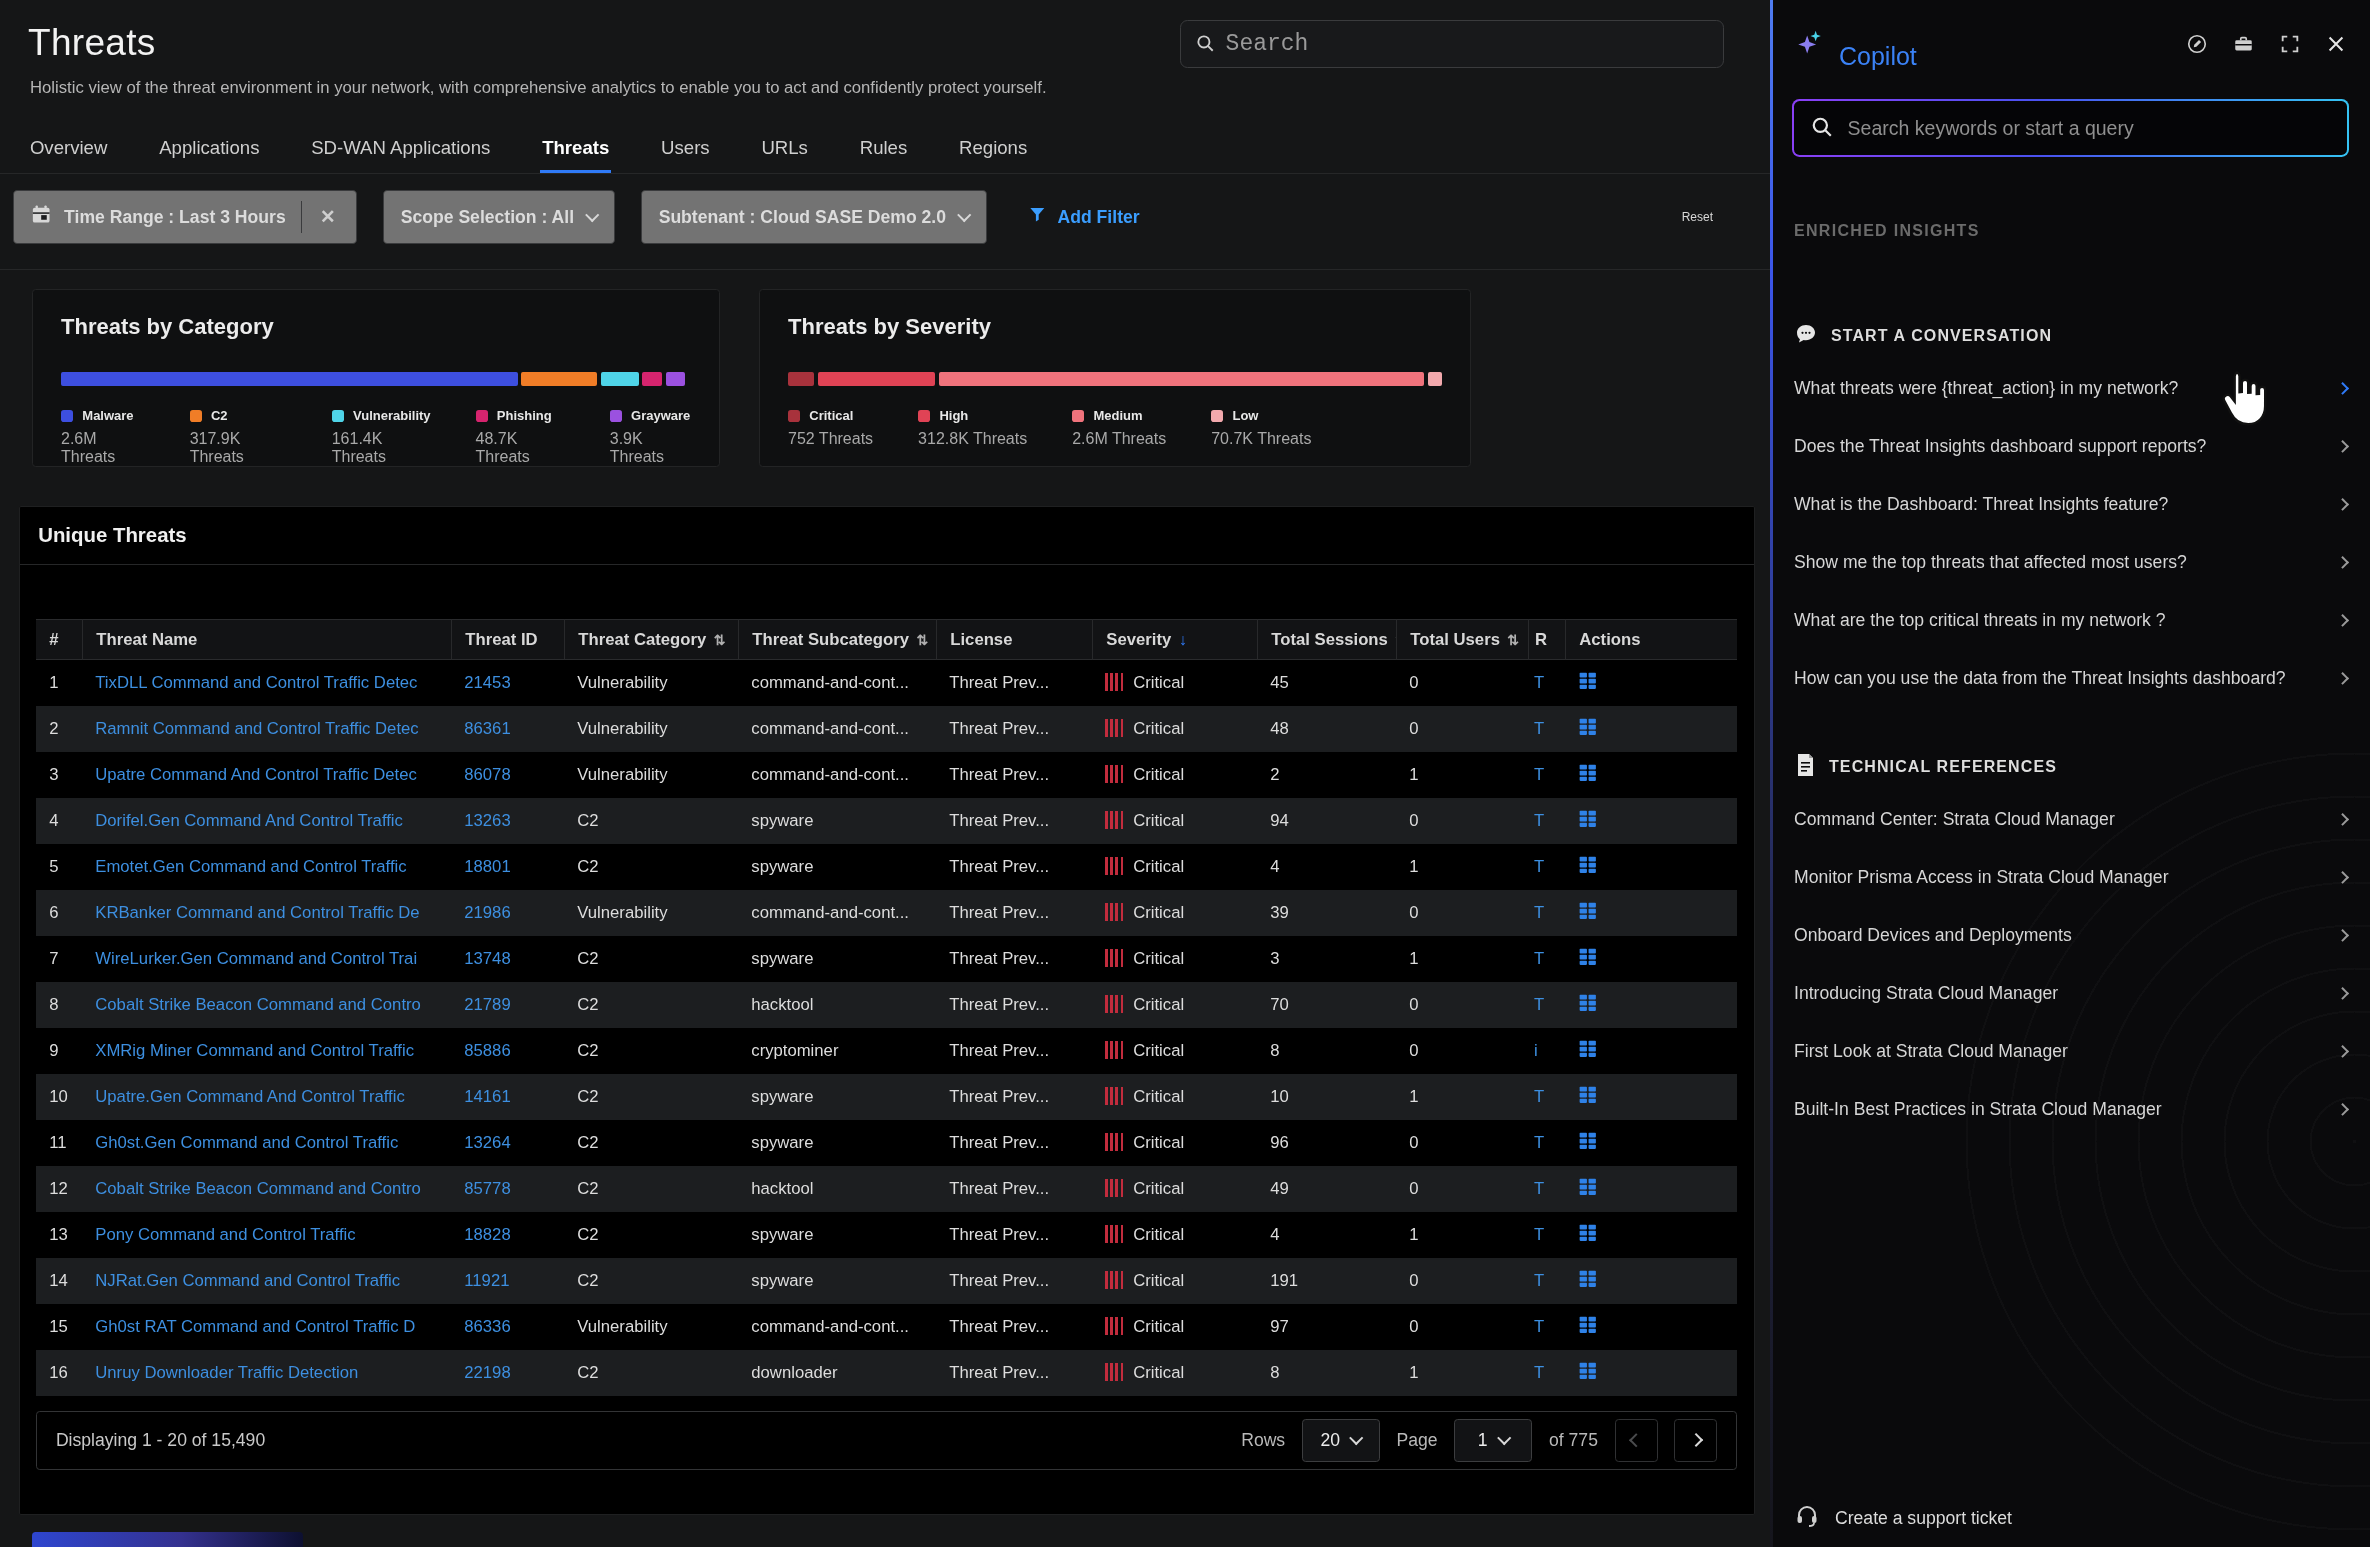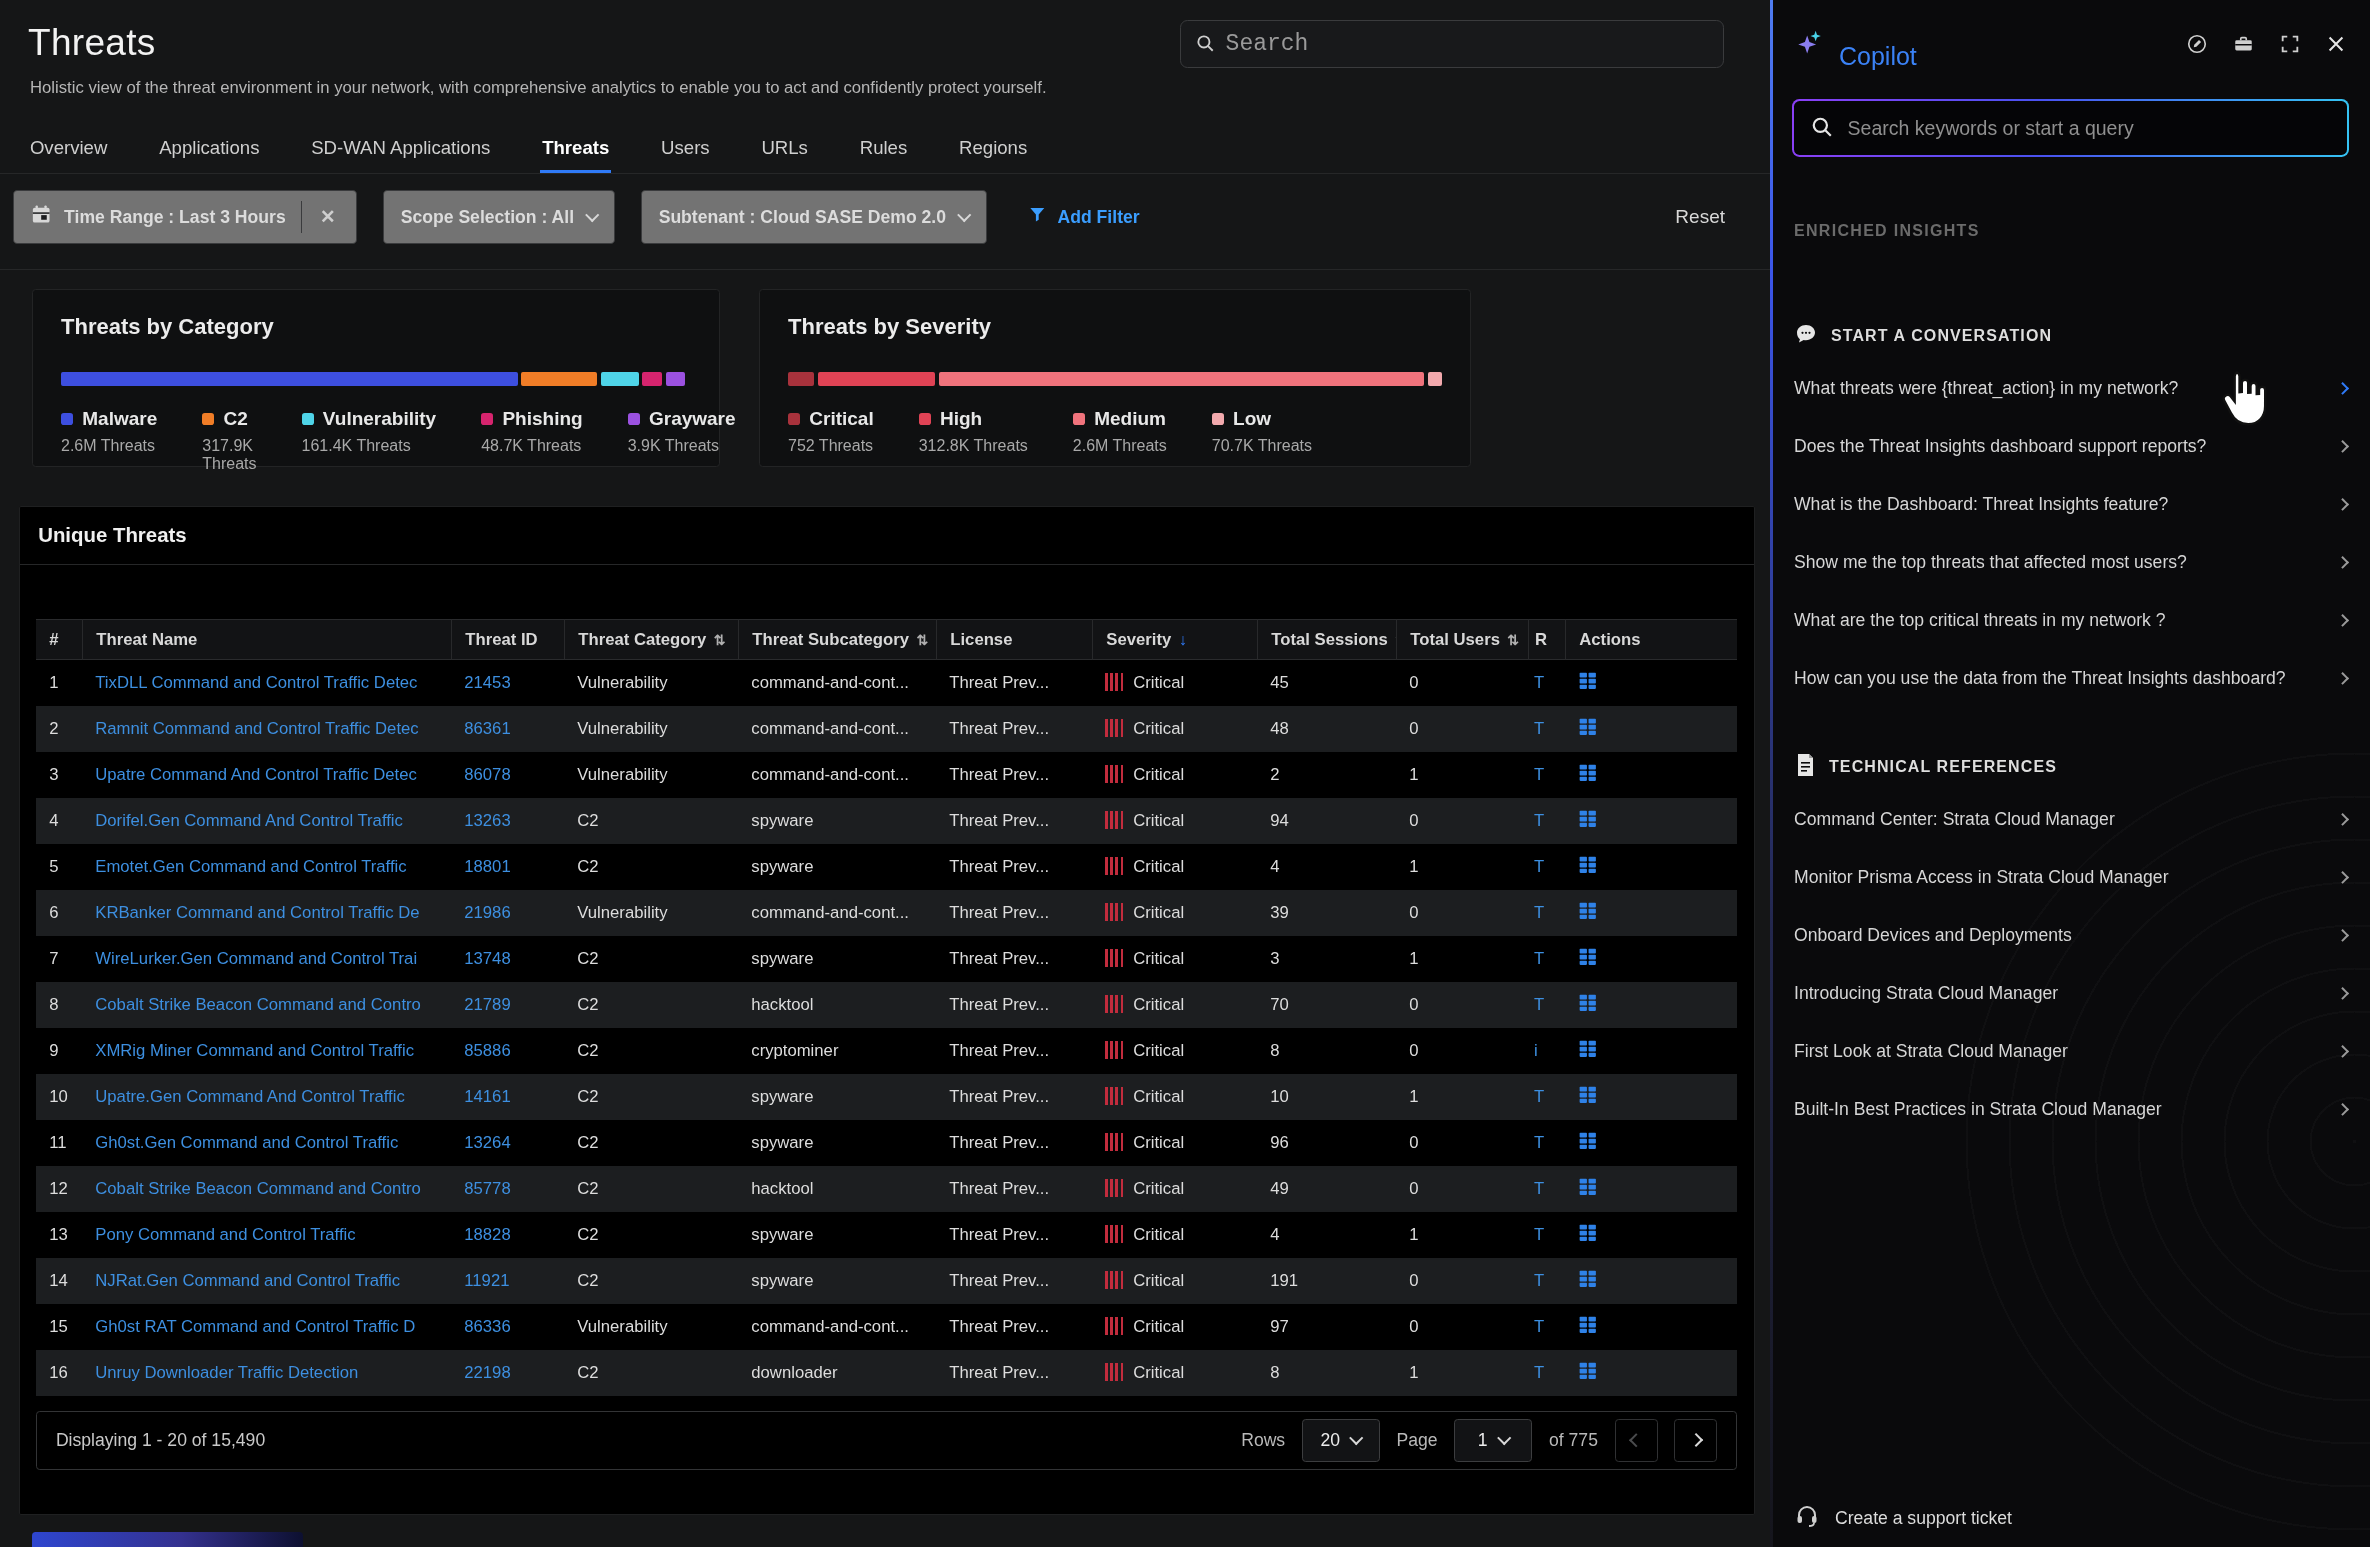--- a/index.html
+++ b/index.html
@@ -21,35 +21,35 @@
     display:flex; align-items:flex-start; gap:48px; padding:0 0 0 28px; }
   .tab { font-size:18.6px; color:#cfcfcf; padding:9.3px 1.9px 13px; cursor:pointer; position:relative; white-space:nowrap; }
   .tab.active { color:#ffffff; font-weight:600; }
   .tab.active::after { content:""; position:absolute; left:0; right:0; bottom:-0.9px; height:3.7px; background:#2f7af7; }
 
   .filterbar { position:absolute; left:13px; top:189px; width:1744px; height:56px; display:flex; align-items:center; gap:26px; }
   .chip { display:flex; align-items:center; gap:13px; height:54px; background:#737373; border:0.9px solid #3a3b3d; border-radius:4.6px; padding:0 16.7px; font-size:17.6px; font-weight:600; color:#dcdcdc; white-space:nowrap; }
   .chip .chip-div { width:0.9px; height:32px; background:#3a3b3d; margin:0 1.9px; }
   .chip .x { font-size:18.6px; color:#cfcfcf; cursor:pointer; padding:0 3.7px; }
   .add-filter { display:flex; align-items:center; gap:11px; color:#3b9eff; font-size:17.6px; font-weight:600; cursor:pointer; margin-left:15px; }
-  .reset { margin-left:auto; margin-right:32px; font-size:19px; color:#d8d8d8; cursor:pointer; }
+  .reset { margin-left:auto; margin-right:44px; font-size:12px; color:#d8d8d8; cursor:pointer; }
   .filter-divider { position:absolute; left:0; top:269px; width:1770px; height:0.9px; background:#262728; }
 
   
   .cards { position:absolute; left:32px; top:289px; display:flex; gap:39px; }
   .card { background:#0f1011; border:0.9px solid #232425; border-radius:3.7px; padding:24px 28px; height:178px; }
   .card h3 { font-size:22px; font-weight:600; color:#ececec; }
   .card-total { width:243px; }
   .card-total .big { font-size:63px; font-weight:300; color:#fafafa; margin-top:15px; letter-spacing:0.9px; }
   .card-cat { width:688px; }
   .card-sev { width:712px; }
   .stackbar { display:flex; gap:3.7px; margin-top:32px; height:14px; }
   .stackbar .seg { height:14px; border-radius:1.9px; }
   .legend { display:flex; gap:45px; margin-top:22px; }
-  .legend .li .t { display:flex; align-items:center; gap:9.3px; font-size:19px; font-weight:600; color:#e8e8e8; }
+  .legend .li .t { display:flex; align-items:center; gap:9.3px; font-size:13px; font-weight:600; color:#e8e8e8; }
   .legend .sw { width:12px; height:12px; border-radius:2.8px; display:inline-block; }
   .legend .c { font-size:16px; color:#a9a9a9; margin-top:6.5px; }
 
   
   .panel { position:absolute; left:18.6px; top:506px; width:1736px; height:1009px; background:#000000; border:0.9px solid #1f2021; border-radius:1.9px; }
   .panel-head { height:58px; display:flex; align-items:center; padding-left:18.6px; border-bottom:0.9px solid #262728; }
   .panel-head h2 { font-size:20.4px; font-weight:600; color:#f0f0f0; }
   .tablewrap { margin:54px 16.7px 0 16.7px; }
   .thead { display:flex; align-items:center; height:41px; background:#121315; border-top:0.9px solid #2a2b2d; border-bottom:0.9px solid #2a2b2d; }
   .th { font-size:16.7px; font-weight:600; color:#d8d8d8; padding:0 13px; display:flex; align-items:center; gap:7.4px; border-left:0.9px solid #28292b; height:41px; overflow:hidden; white-space:nowrap; }

